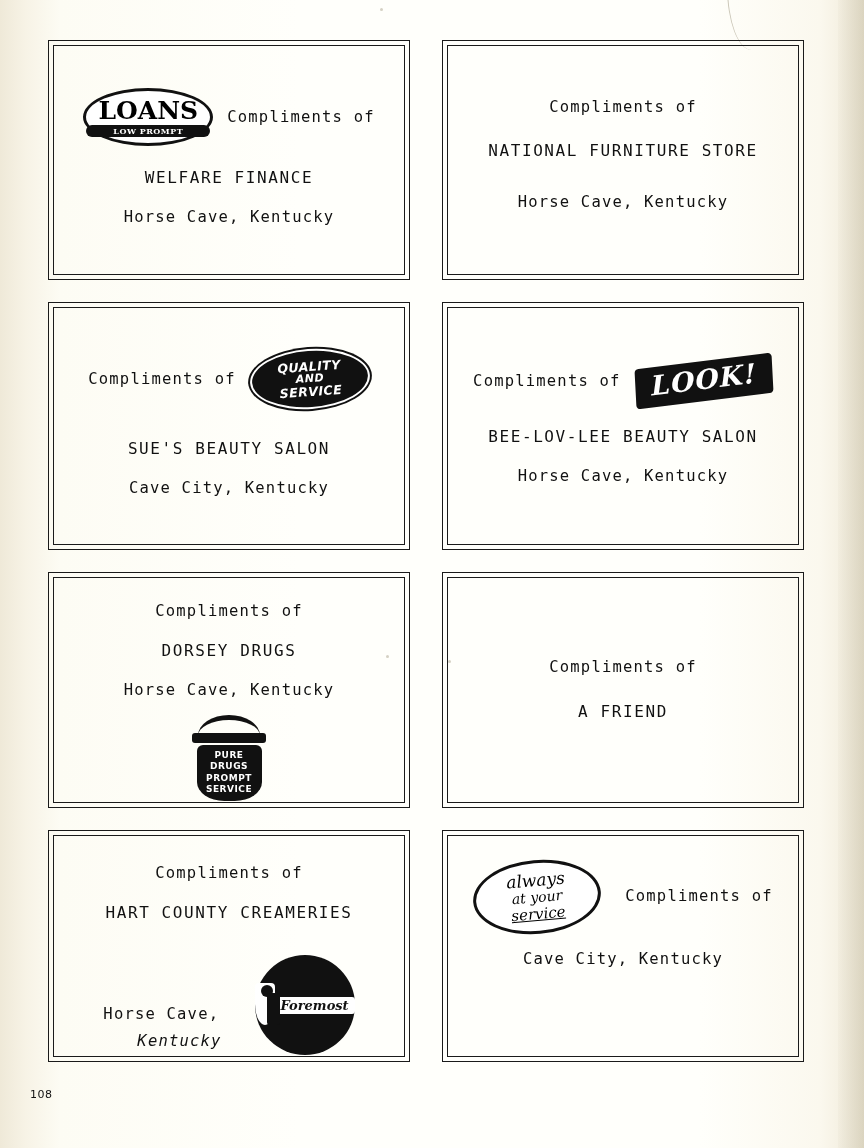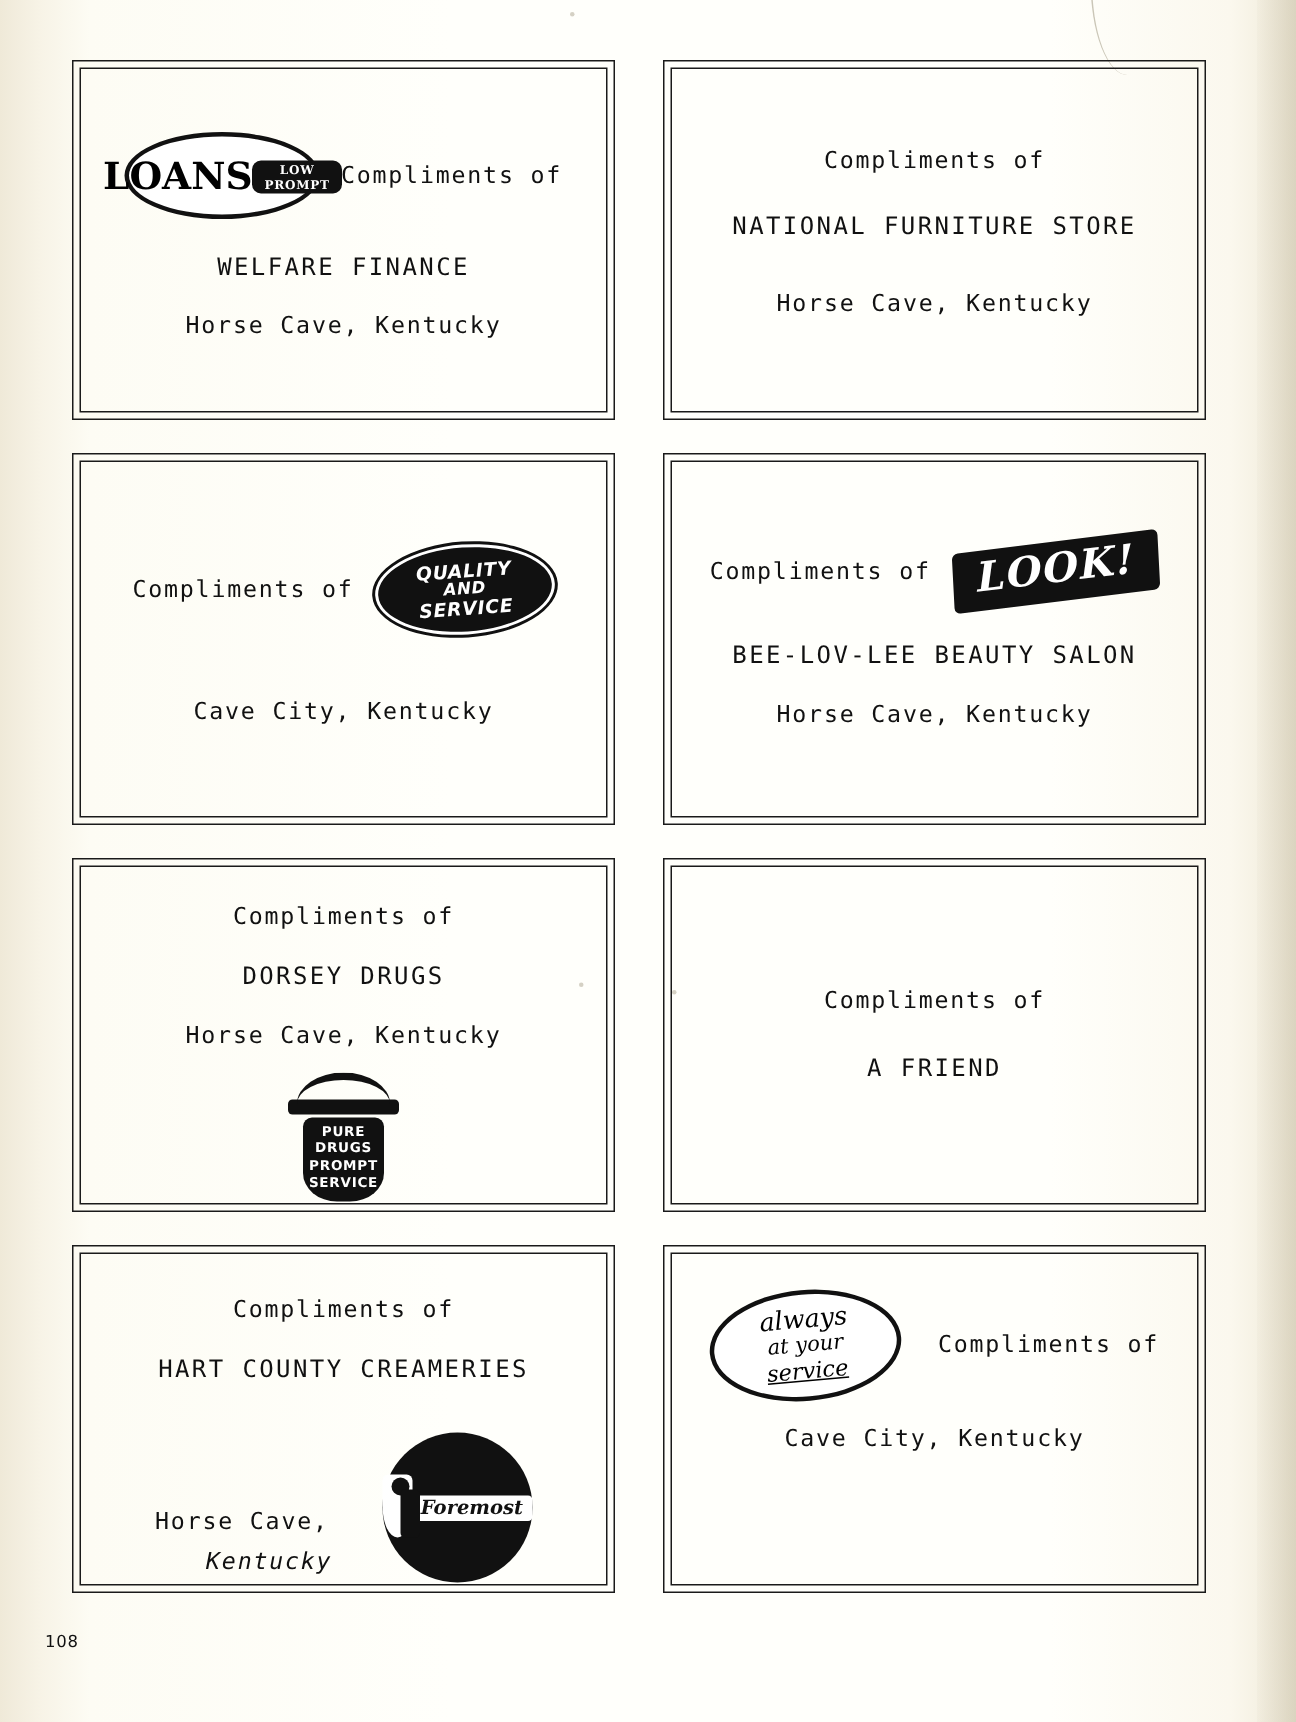--- a/index.html
+++ b/index.html
@@ -91,22 +91,22 @@
     gap: 14px;
     width: 100%;
   }
   .stack { display: flex; flex-direction: column; align-items: center; }
 
   
   .logo-loans {
     width: 124px; height: 52px;
     border: 3px solid #111;
     border-radius: 50%;
-    display: flex; flex-direction: row;
-    align-items: center; justify-content: center;
+    display: flex; flex-direction: column;
+    justify-content: center;
     font-family: "DejaVu Serif", serif;
     position: relative;
     background: #fff;
   }
   .logo-loans .big-word {
     font-size: 25px; font-weight: bold; letter-spacing: 0px;
     line-height: 1; font-family: "DejaVu Serif", serif;
   }
   .logo-loans .sub {
     font-size: 8px; font-weight: bold; letter-spacing: 0.5px;
@@ -179,21 +179,21 @@
     position: relative;
     display: flex; flex-direction: column; align-items: center; justify-content: flex-end;
   }
   .logo-mortar .pestle {
     position: absolute; top: 0; left: 8px;
     width: 62px; height: 20px;
     border-top: 5px solid #111;
     border-radius: 60% 60% 0 0 / 100% 100% 0 0;
   }
   .logo-mortar .bowl {
-    width: 54px; height: 56px;
+    width: 65px; height: 56px;
     background: #111;
     border-radius: 6px 6px 42% 42% / 6px 6px 34% 34%;
     color: #fff;
     display: flex; flex-direction: column; align-items: center; justify-content: center;
     font-family: "DejaVu Sans", sans-serif;
     font-weight: bold; font-size: 9px; line-height: 1.25;
     letter-spacing: 0.5px;
     text-align: center;
   }
   .logo-mortar .rim {
@@ -300,20 +300,21 @@
       <div class="ad h2">
         <div class="ad-inner">
           <div class="topsplit" style="margin-bottom:26px;">
             <div class="line">Compliments of</div>
             <div class="logo-quality">
               <span>QUALITY</span>
               <span class="mid">AND</span>
               <span>SERVICE</span>
             </div>
           </div>
+          <div class="line big">SUE'S BEAUTY SALON</div>
           <div class="line spaced">Cave City, Kentucky</div>
         </div>
       </div>
 
       <div class="ad h2">
         <div class="ad-inner">
           <div class="topsplit" style="margin-bottom:22px;">
             <div class="line">Compliments of</div>
             <div class="logo-look">LOOK!</div>
           </div>

